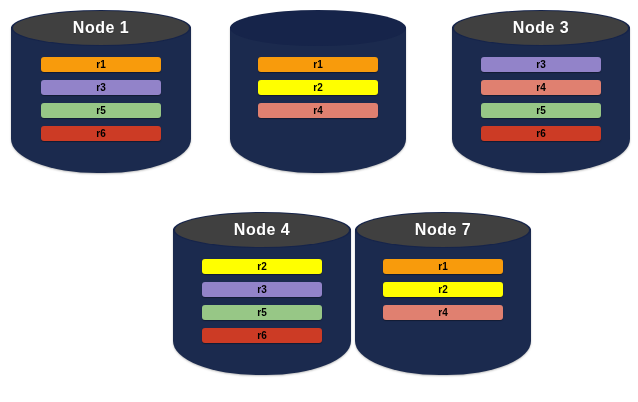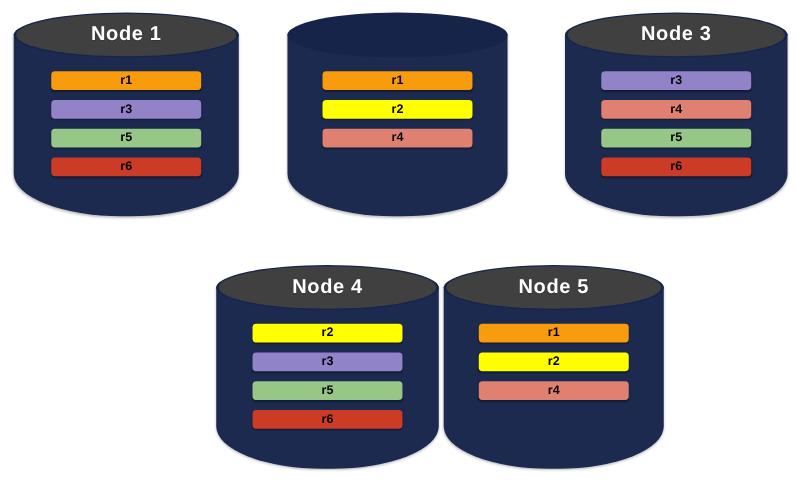--- a/index.html
+++ b/index.html
@@ -179,21 +179,21 @@
         </div>
         <div class="record" style="background: rgb(204, 59, 37);">
           <span class="record-label">r6</span>
         </div>
       </div>
     </div>
     <div class="node" style="left: 355px; top: 212px; width: 176px; height: 180px;">
       <div class="cyl-body"></div>
       <div class="cyl-edge"></div>
       <div class="cyl-top">
-        <div class="node-title">Node 5</div>
+        <div class="node-title">Node 7</div>
       </div>
       <div class="records">
         <div class="record" style="background: rgb(248, 155, 12);">
           <span class="record-label">r1</span>
         </div>
         <div class="record" style="background: rgb(255, 255, 0);">
           <span class="record-label">r2</span>
         </div>
         <div class="record" style="background: rgb(224, 128, 112);">
           <span class="record-label">r4</span>

